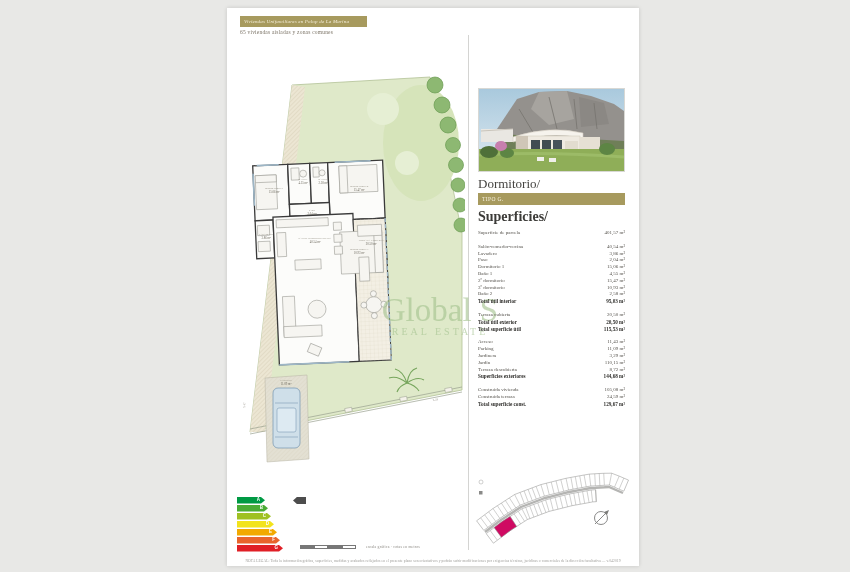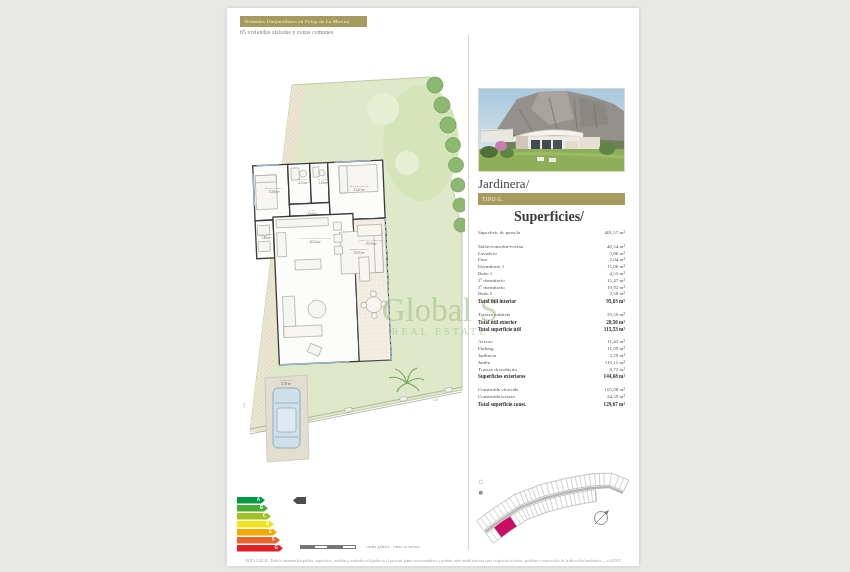--- a/index.html
+++ b/index.html
@@ -16,21 +16,21 @@
   #plan-wrap{position:absolute;left:8px;top:55px;width:230px;height:425px;}
   
   .watermark{position:absolute;left:128px;top:287px;width:170px;text-align:center;pointer-events:none;}
   .watermark .wm1{font-size:33px;color:rgba(163,193,142,.62);line-height:31px;}
   .watermark .wm2{font-size:10px;letter-spacing:3px;color:rgba(163,193,142,.62);line-height:12px;text-align:center;}
   
   .photo{position:absolute;left:251px;top:80px;width:147px;height:84px;border:1px solid #d8d8d4;box-sizing:border-box;}
   .h-viviendas{position:absolute;left:251px;top:168px;font-size:13px;color:#444340;}
   .tipo-bar{position:absolute;left:251px;top:185px;width:147px;height:12px;background:#a79a5e;display:flex;align-items:center;padding-left:4px;box-sizing:border-box;}
   .tipo-bar span{font-size:5.5px;color:#f7f2e0;letter-spacing:.4px;}
-  .h-superficies{position:absolute;left:251px;top:201px;font-size:14px;font-weight:600;color:#3c3b38;margin-left:36px;}
+  .h-superficies{position:absolute;left:251px;top:201px;font-size:14px;font-weight:600;color:#3c3b38;}
   #surfaces-table{position:absolute;left:251px;top:222px;width:147px;}
   .tgroup{margin-bottom:7px;}
   .tgroup.gap-top{margin-top:4px;}
   .srow{display:flex;justify-content:space-between;font-size:5px;line-height:6.8px;color:#55524c;}
   .srow.bold{font-weight:700;color:#2f2e2b;font-size:5.2px;}
   
   #siteplan{position:absolute;left:246px;top:452px;width:160px;height:92px;}
   
   #energy{position:absolute;left:10px;top:489px;width:80px;height:58px;}
   .erow{position:relative;height:6.5px;margin-bottom:1.5px;}
@@ -220,21 +220,21 @@
         <path d="M0,66 Q70,62 145,68" stroke="#9cbb67" stroke-width="3" fill="none"></path>
         <ellipse cx="10" cy="63" rx="9" ry="6" fill="#4f7039"></ellipse>
         <ellipse cx="28" cy="64" rx="7" ry="5" fill="#5d8544"></ellipse>
         <ellipse cx="22" cy="57" rx="6" ry="5" fill="#c77fae"></ellipse>
         <ellipse cx="128" cy="60" rx="8" ry="6" fill="#5d8544"></ellipse>
         <rect x="58" y="68" width="7" height="4" fill="#f0f0ea"></rect>
         <rect x="70" y="69" width="7" height="4" fill="#f0f0ea"></rect>
       </svg>
     </div>
 
-    <div class="h-viviendas">Jardinera/</div>
+    <div class="h-viviendas">Dormitorio/</div>
     <div class="tipo-bar">
       <span>TIPO G.</span>
     </div>
     <div class="h-superficies">Superficies/</div>
 
     <div id="surfaces-table">
         <div class="tgroup">
           <div class="srow">
             <span>Superficie de parcela</span>
             <span>401,57 m²</span>

